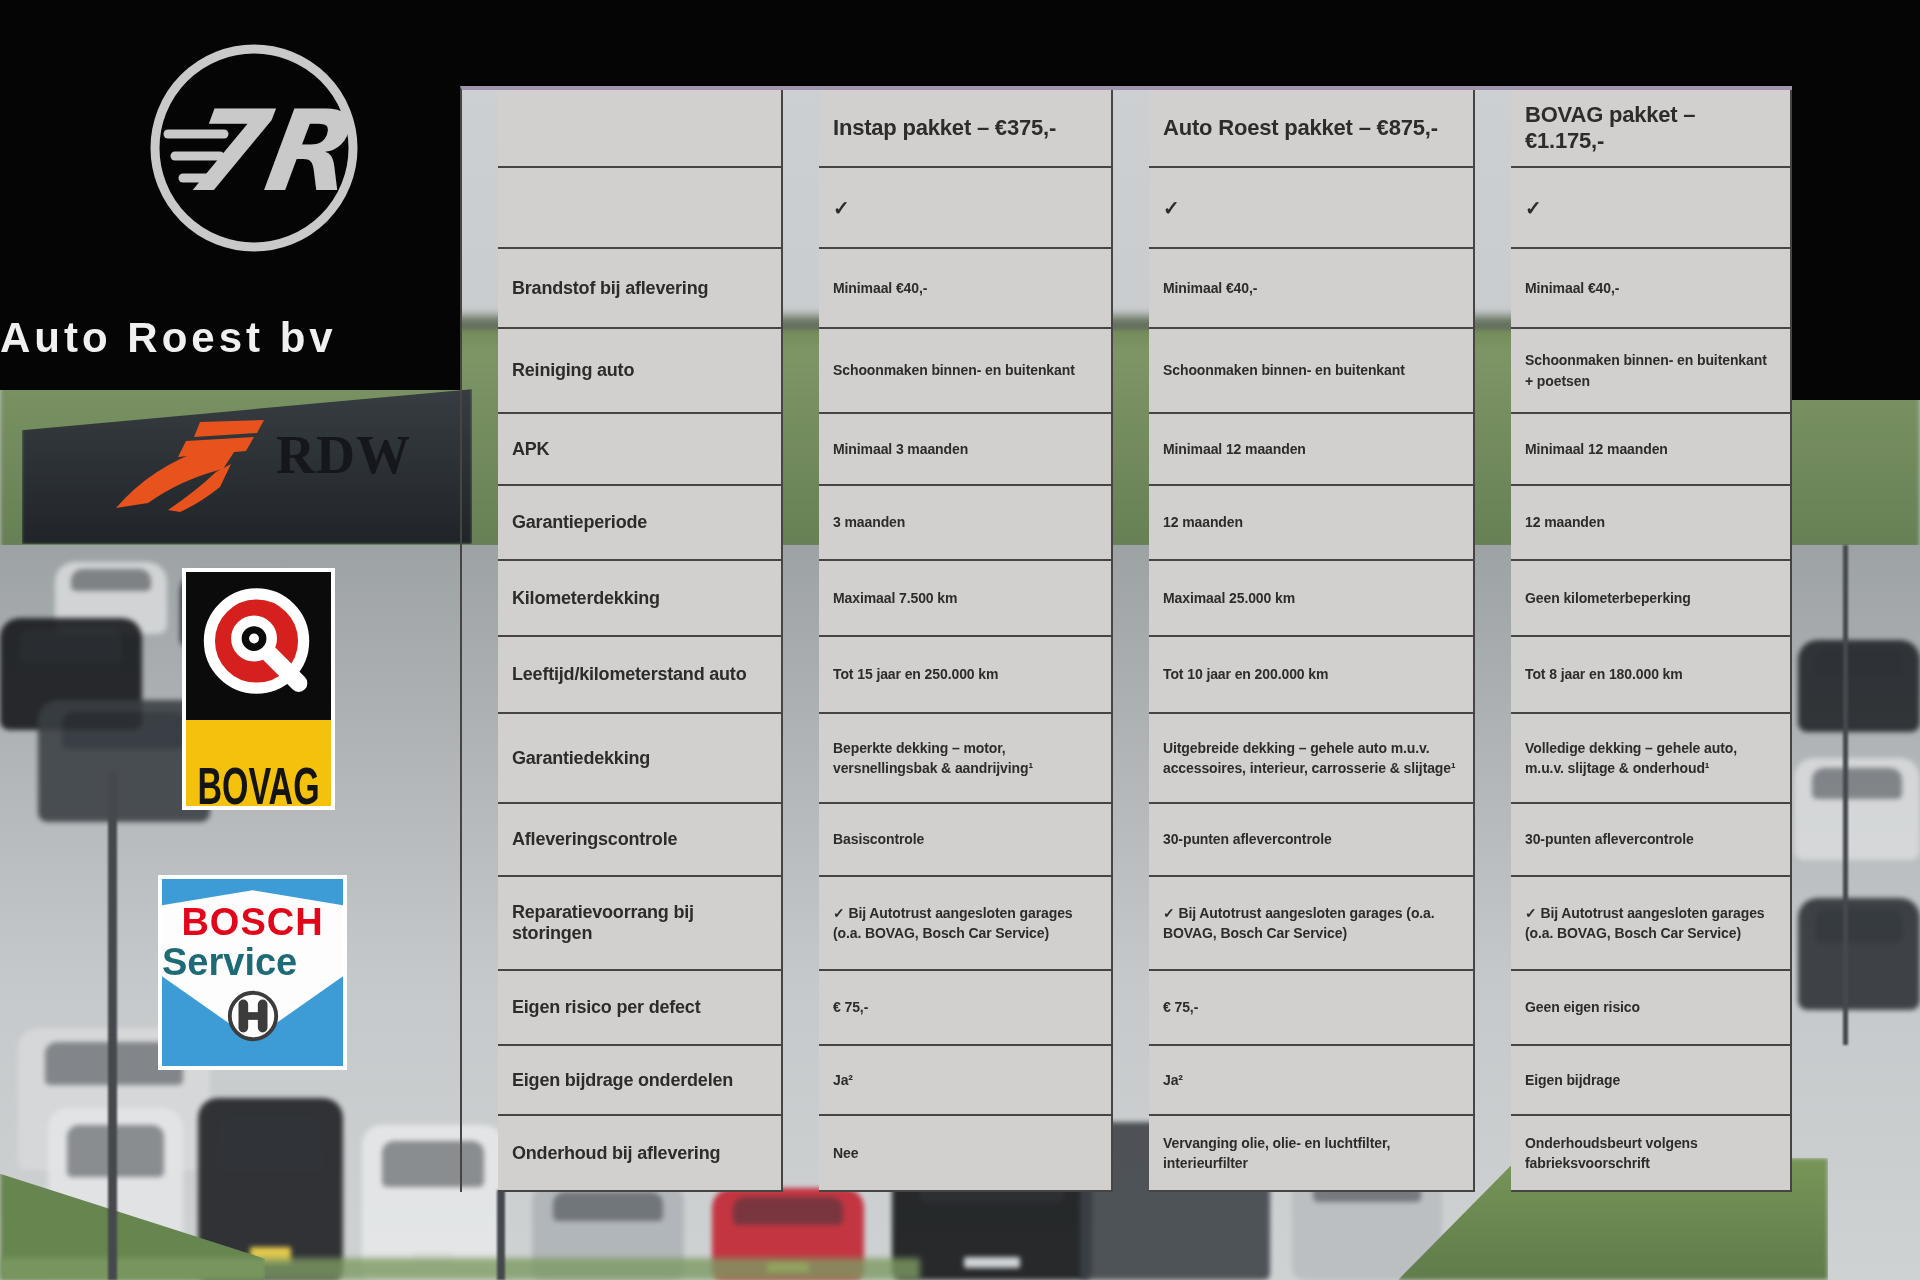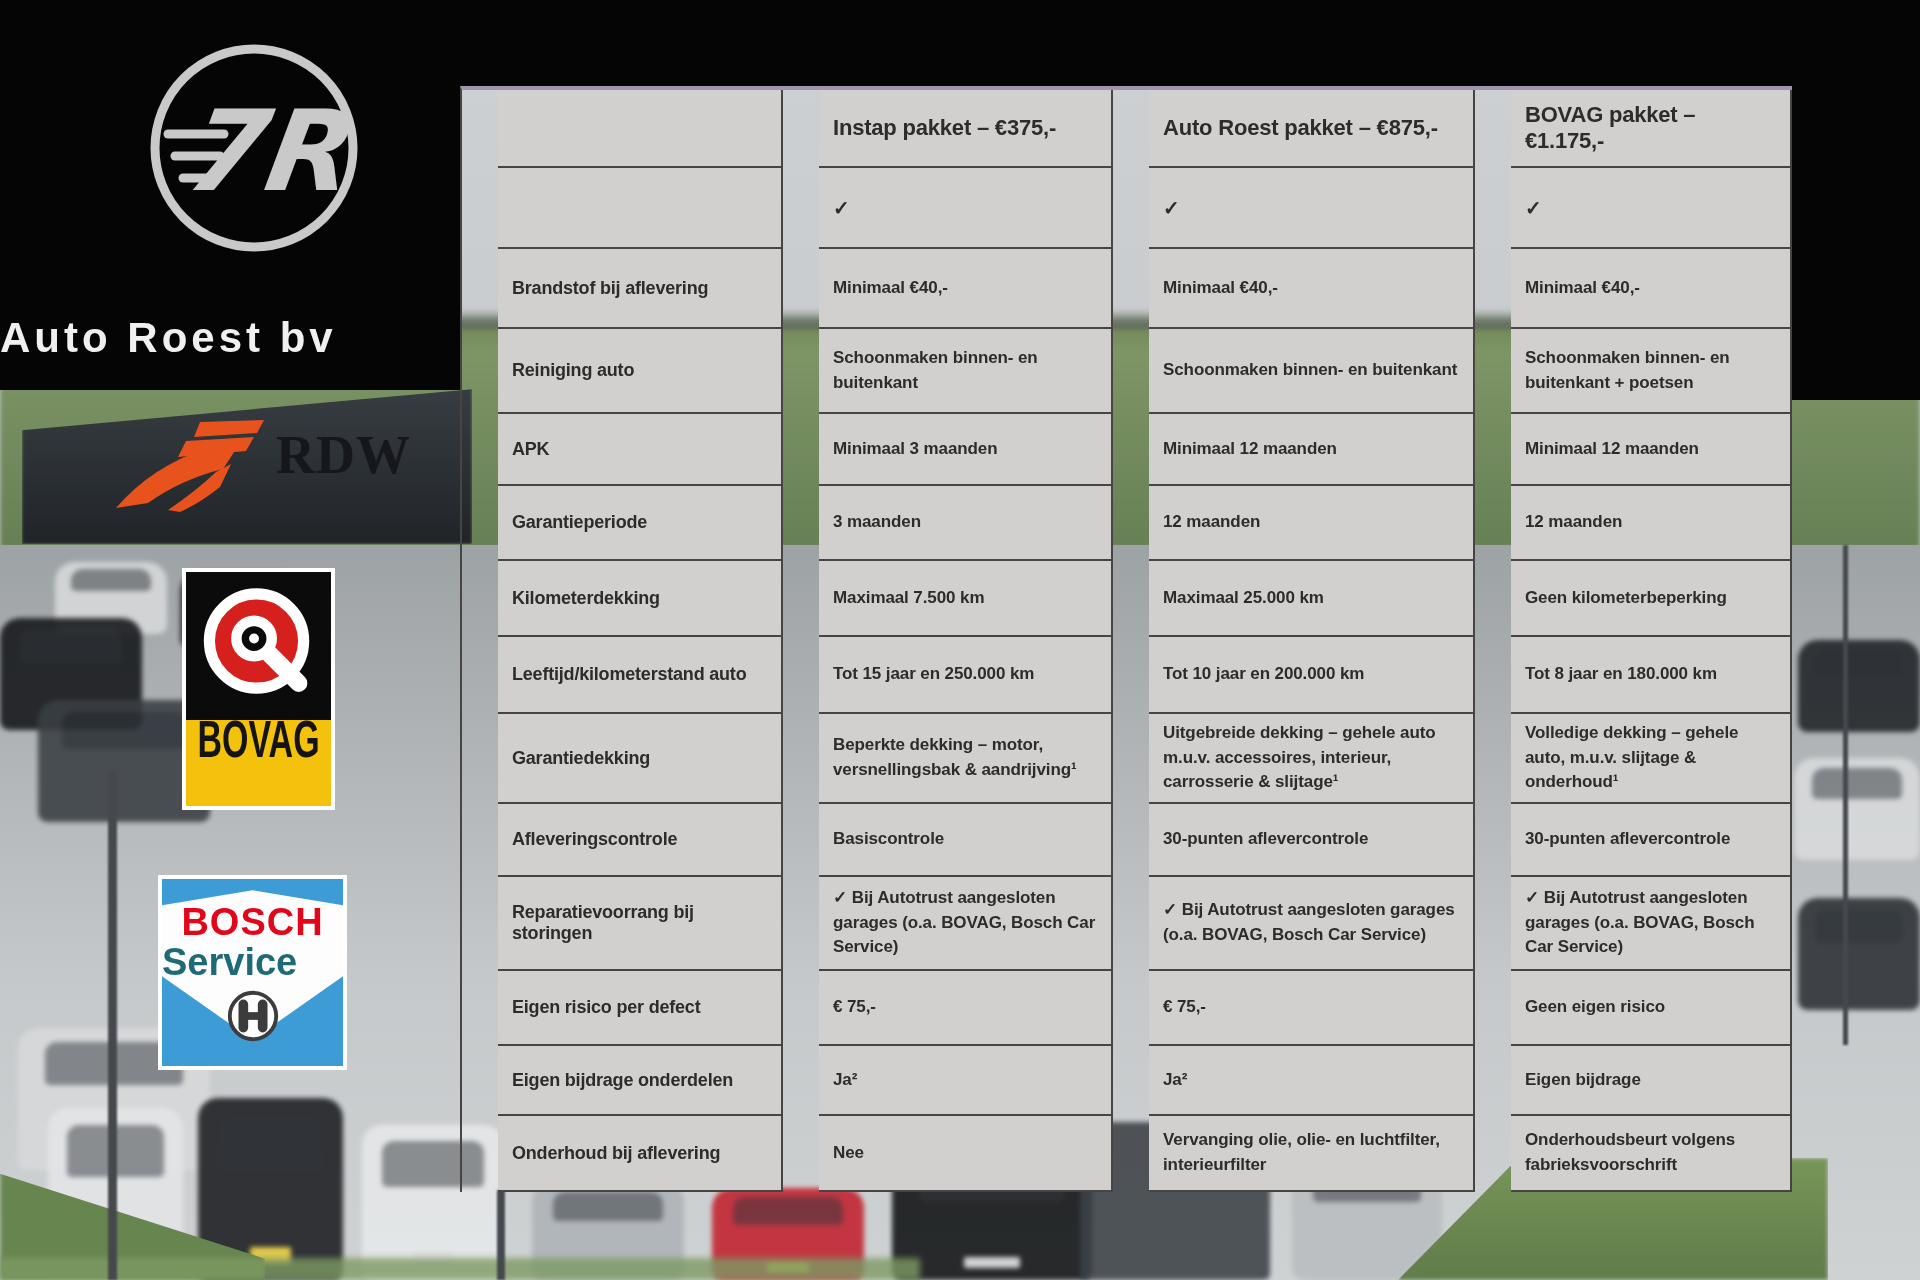--- a/index.html
+++ b/index.html
@@ -39,21 +39,21 @@
   .rdw{position:absolute;left:112px;top:418px;width:300px;height:95px;}
   .rdw svg{position:absolute;left:0;top:2px;}
   .rdw-text{position:absolute;left:164px;top:6px;font-family:"Liberation Serif",serif;
             font-weight:bold;font-size:54px;color:#16161e;letter-spacing:1px;}
 
   
   .bovag{position:absolute;left:182px;top:568px;width:153px;height:242px;background:#fff;
          box-sizing:border-box;padding:4px;}
   .bovag-top{position:relative;width:100%;height:148px;background:#0b0b0b;}
   .bovag-top svg{position:absolute;left:50%;top:50%;transform:translate(-50%,-50%);}
-  .bovag-bottom{width:100%;height:86px;background:#f4c20d;display:flex;align-items:flex-start;justify-content:center;}
+  .bovag-bottom{width:100%;height:86px;background:#f4c20d;display:flex;align-items:flex-end;justify-content:center;}
   .bovag-text{font-size:34px;font-weight:bold;color:#141414;letter-spacing:0px;
               transform:scale(1.0,1.5);}
 
   
   .bosch{position:absolute;left:158px;top:875px;width:189px;height:195px;background:#fff;
          box-sizing:border-box;padding:4px;}
   .bosch-inner{position:relative;width:100%;height:100%;background:#3d9bd5;}
   .bosch-banner{position:absolute;left:0;top:0;width:100%;height:100%;background:#fdfdfd;
                 clip-path:polygon(0 14%,50% 6%,100% 14%,100% 52%,50% 86%,0 52%);}
   .bosch-line1{position:absolute;left:0;top:22px;width:100%;text-align:center;
@@ -65,21 +65,21 @@
   
   .pkg-table{position:absolute;left:460px;top:86px;display:grid;
              grid-template-columns:321px 330px 362px 317px;
              grid-template-rows:78px 81px 80px 85px 72px 75px 76px 77px 90px 73px 94px 75px 70px 76px;
              border-top:4px solid #a194ae;border-left:2px solid #474543;}
   .cell{box-sizing:border-box;background:#d1d0ce;border-right:2px solid #474543;border-bottom:2px solid #474543;
         display:flex;align-items:center;padding:0 14px;color:#2d2c2a;font-weight:bold;overflow:hidden;margin-left:36px;}
   .header-cell{font-size:22px;letter-spacing:-0.2px;}
   .label-cell{font-size:18px;letter-spacing:-0.2px;}
   .check-cell{font-size:20px;}
-  .value-cell{font-size:17px;line-height:1.45;letter-spacing:-0.1px;}
+  .value-cell{font-size:14px;line-height:1.45;letter-spacing:-0.1px;}
 </style>
 </head>
 <body>
 
 <div class="canvas">
 
   <div>
     <div class="photo-el treeline"></div>
     <div class="photo-el field"></div>
     <div class="photo-el pavement"></div>

